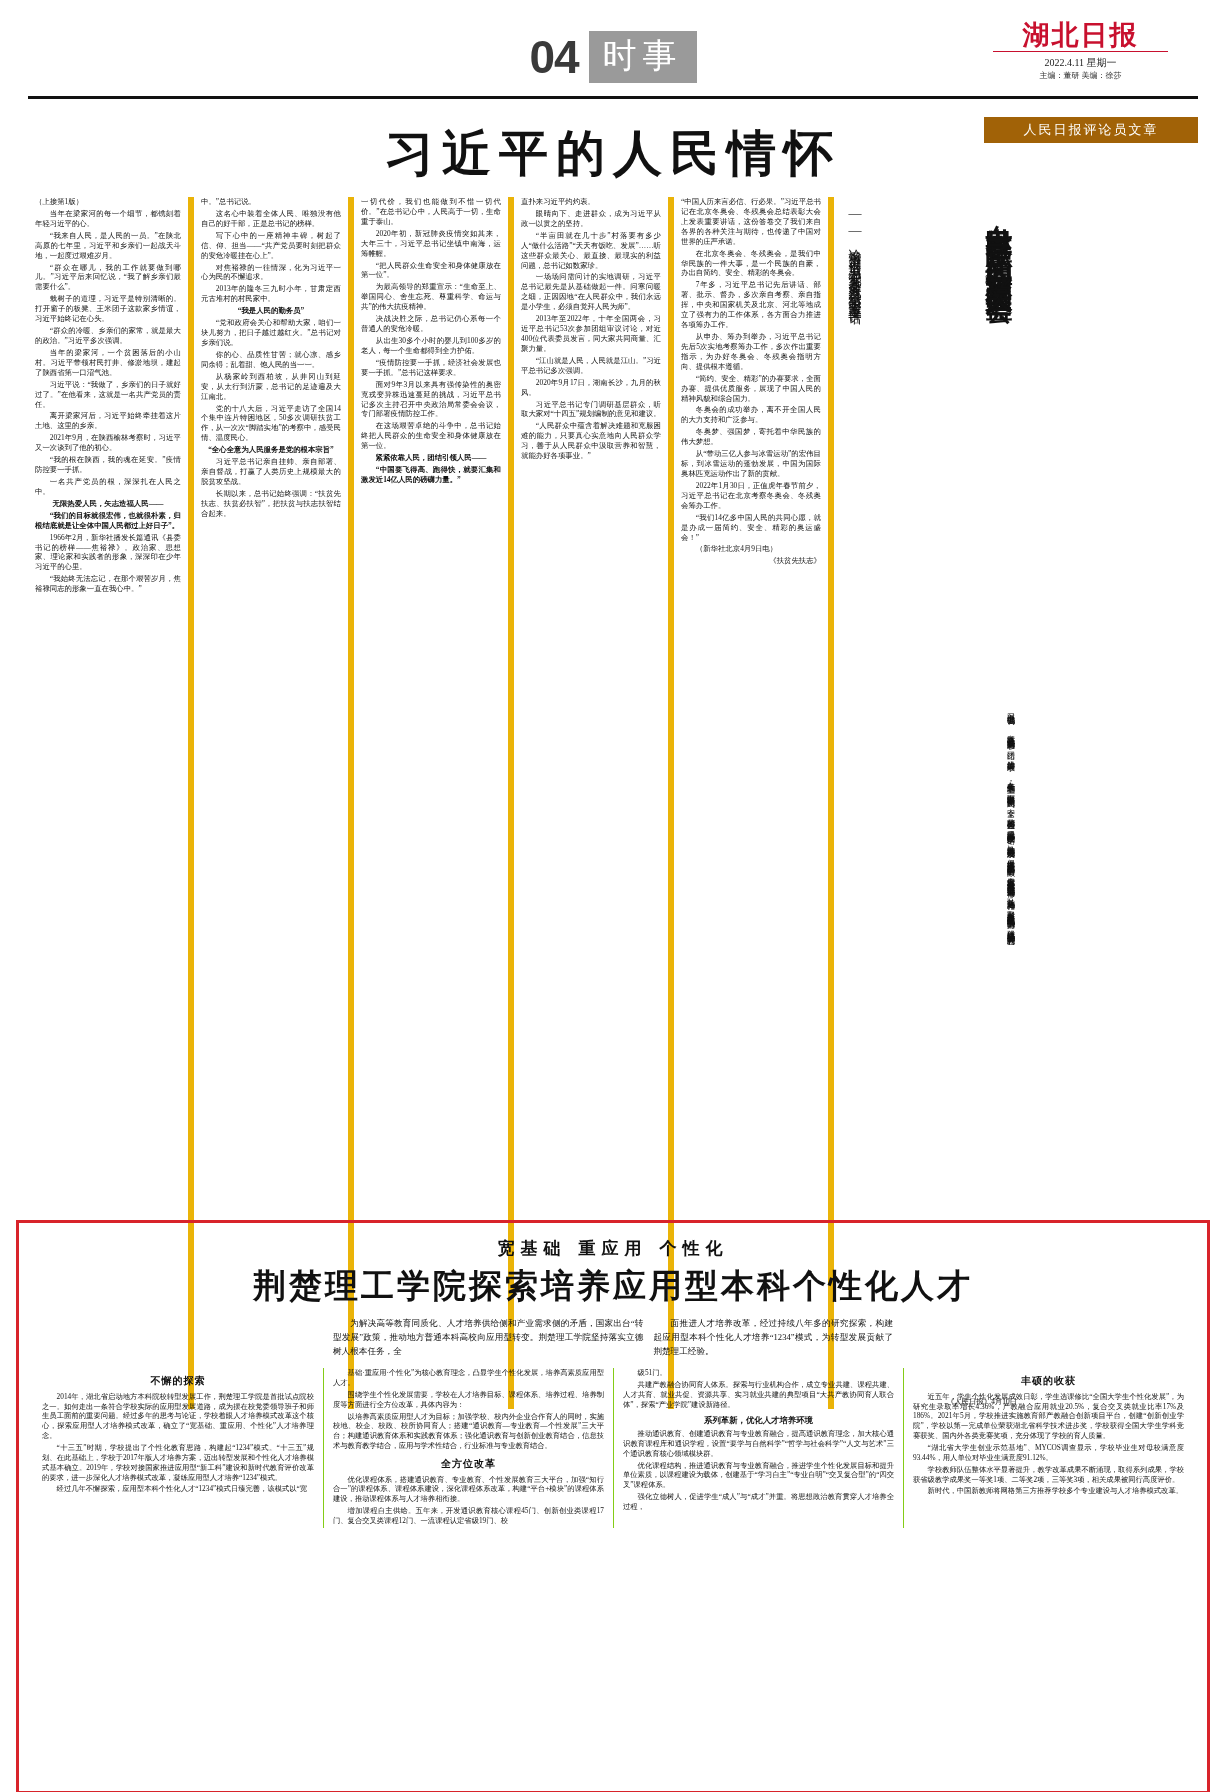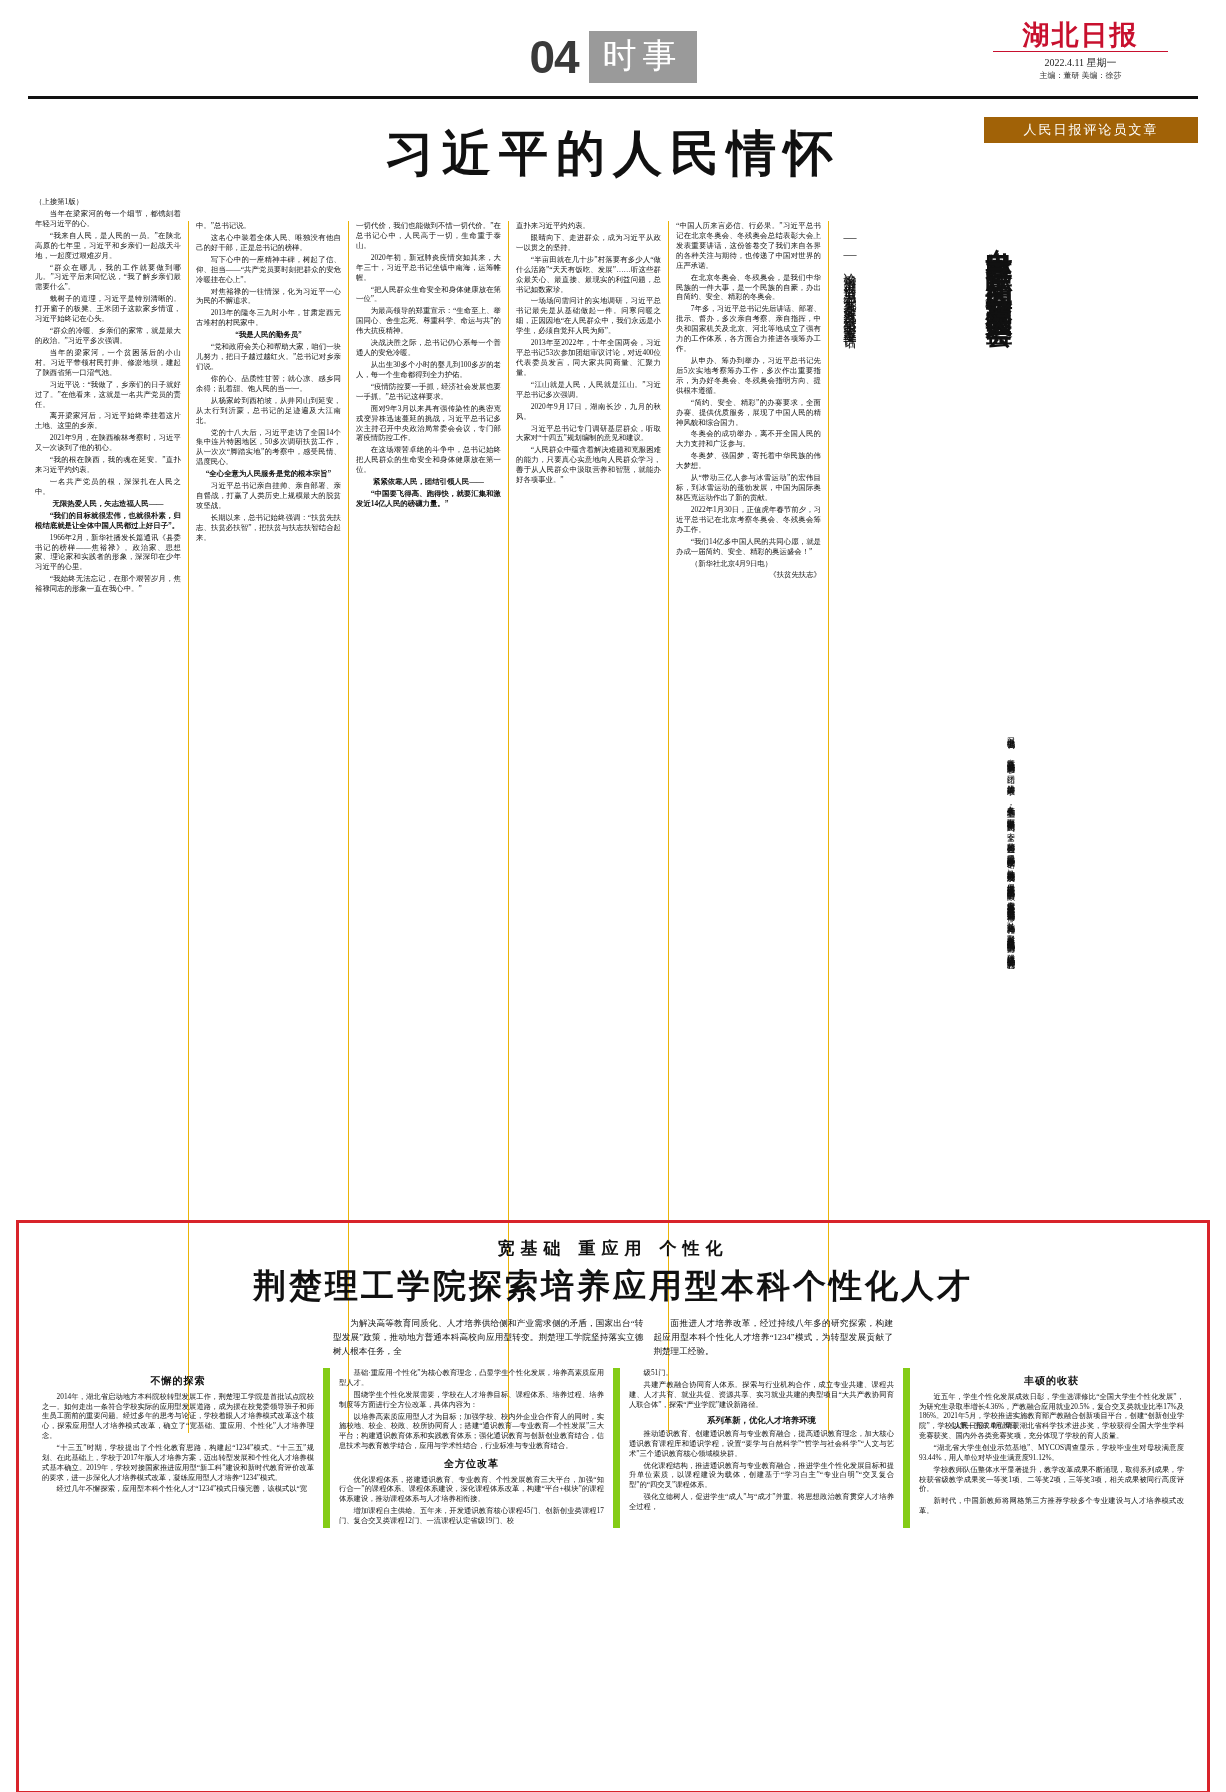--- a/index.html
+++ b/index.html
@@ -16,21 +16,21 @@
   .mh-logo-rule{border-top:1px solid #c8102e;margin:3px 30px;}
   .mh-date{font-size:10px;color:#222;line-height:1.5;}
   .mh-editor{font-size:8px;color:#333;line-height:1.5;}
   
   .headline{text-align:center;font-size:49px;font-weight:bold;letter-spacing:8px;margin:22px 0 10px 0;font-family:"DejaVu Sans",sans-serif;}
   .hl-wrap{position:relative;margin:0 28px;}
   .rp-badge{position:absolute;right:0;top:-4px;width:214px;background:#a16207;color:#fff;text-align:center;font-size:13px;letter-spacing:2px;padding:4px 0;font-family:"DejaVu Sans",sans-serif;}
   
   .cols{display:flex;margin:6px 28px 0 28px;gap:0;}
   .col{font-size:7.4px;line-height:1.34;text-align:justify;padding:0 7px;box-sizing:border-box;}
-  .col + .col{border-left:1px solid #eab308;margin-top:24px;}
+  .col + .col{border-left:6px solid #eab308;}
   .c1,.c2,.c3,.c4,.c5{width:160px;}
   .c6{width:196px;padding-left:12px;}
   .col p{margin:0 0 2px 0;text-indent:2em;}
   .col p.nind{text-indent:0;}
   .col p.center{text-align:center;text-indent:0;}
   .col p.b{font-weight:bold;}
   .sig{text-align:right;text-indent:0;margin-top:3px;}
   
   .vert{width:196px;}
   .vert-title{writing-mode:vertical-rl;text-orientation:upright;font-size:27px;font-weight:bold;letter-spacing:4px;height:500px;font-family:"DejaVu Sans",sans-serif;margin:6px 0 0 auto;}
@@ -38,21 +38,21 @@
   .vert-block{display:flex;flex-direction:row-reverse;justify-content:flex-start;align-items:flex-start;margin-top:4px;}
   .vert-body{writing-mode:vertical-rl;text-orientation:upright;font-size:8px;line-height:1.7;height:690px;letter-spacing:0.5px;}
   
   .promo{position:absolute;left:16px;right:16px;bottom:8px;border:3px solid #d8232a;padding:10px 14px 8px 14px;box-sizing:border-box;height:574px;}
   .promo-kicker{text-align:center;font-size:17px;font-weight:bold;letter-spacing:6px;margin:4px 0 2px 0;font-family:"DejaVu Sans",sans-serif;}
   .promo-title{text-align:center;font-size:33px;font-weight:bold;letter-spacing:3px;margin:4px 0 8px 0;font-family:"DejaVu Sans",sans-serif;}
   .promo-lead{margin:0 auto 10px auto;width:560px;font-size:8.6px;line-height:1.6;text-align:justify;display:flex;gap:10px;}
   .promo-lead p{margin:0;text-indent:2em;}
   .promo-cols{display:flex;gap:0;}
   .pcol{width:25%;padding:0 9px;box-sizing:border-box;font-size:7.3px;line-height:1.35;text-align:justify;}
-  .pcol + .pcol{border-left:7px solid #84cc16;}
+  .pcol + .pcol{border-left:1px solid #84cc16;}
   .pcol p{margin:0 0 2px 0;text-indent:2em;}
   .pcol h4{margin:6px 0 4px 0;text-align:center;font-size:10px;font-weight:bold;letter-spacing:1px;font-family:"DejaVu Sans",sans-serif;}
   .pcol h5{margin:5px 0 3px 0;text-align:center;font-size:8.4px;font-weight:bold;}
 </style>
 </head>
 <body>
 
 <div class="page">
 
   <div class="masthead">
@@ -81,21 +81,21 @@
       <p class="nind">（上接第1版）</p>
       <p>当年在梁家河的每一个细节，都镌刻着年轻习近平的心。</p>
       <p>“我来自人民，是人民的一员。”在陕北高原的七年里，习近平和乡亲们一起战天斗地，一起度过艰难岁月。</p>
       <p>“群众在哪儿，我的工作就要做到哪儿。”习近平后来回忆说，“我了解乡亲们最需要什么”。</p>
       <p>栽树子的道理，习近平是特别清晰的。打开窗子的板凳、王米团子这款家乡情谊，习近平始终记在心头。</p>
       <p>“群众的冷暖、乡亲们的家常，就是最大的政治。”习近平多次强调。</p>
       <p>当年的梁家河，一个贫困落后的小山村。习近平带领村民打井、修淤地坝，建起了陕西省第一口沼气池。</p>
       <p>习近平说：“我做了，乡亲们的日子就好过了。”在他看来，这就是一名共产党员的责任。</p>
       <p>离开梁家河后，习近平始终牵挂着这片土地、这里的乡亲。</p>
       <p>2021年9月，在陕西榆林考察时，习近平又一次谈到了他的初心。</p>
-      <p>“我的根在陕西，我的魂在延安。”直扑来习近平灼灼衷。</p>
+      <p>“我的根在陕西，我的魂在延安。”疫情防控要一手抓。</p>
       <p>一名共产党员的根，深深扎在人民之中。</p>
       <p class="center b">无限热爱人民，矢志造福人民——</p>
       <p class="b">“我们的目标就很宏伟，也就很朴素，归根结底就是让全体中国人民都过上好日子”。</p>
       <p>1966年2月，新华社播发长篇通讯《县委书记的榜样——焦裕禄》。政治家、思想家、理论家和实践者的形象，深深印在少年习近平的心里。</p>
       <p>“我始终无法忘记，在那个艰苦岁月，焦裕禄同志的形象一直在我心中。”</p>
     </div>
 
     <div class="col c2">
       <p class="nind">中。”总书记说。</p>
       <p>这名心中装着全体人民、唯独没有他自己的好干部，正是总书记的榜样。</p>

